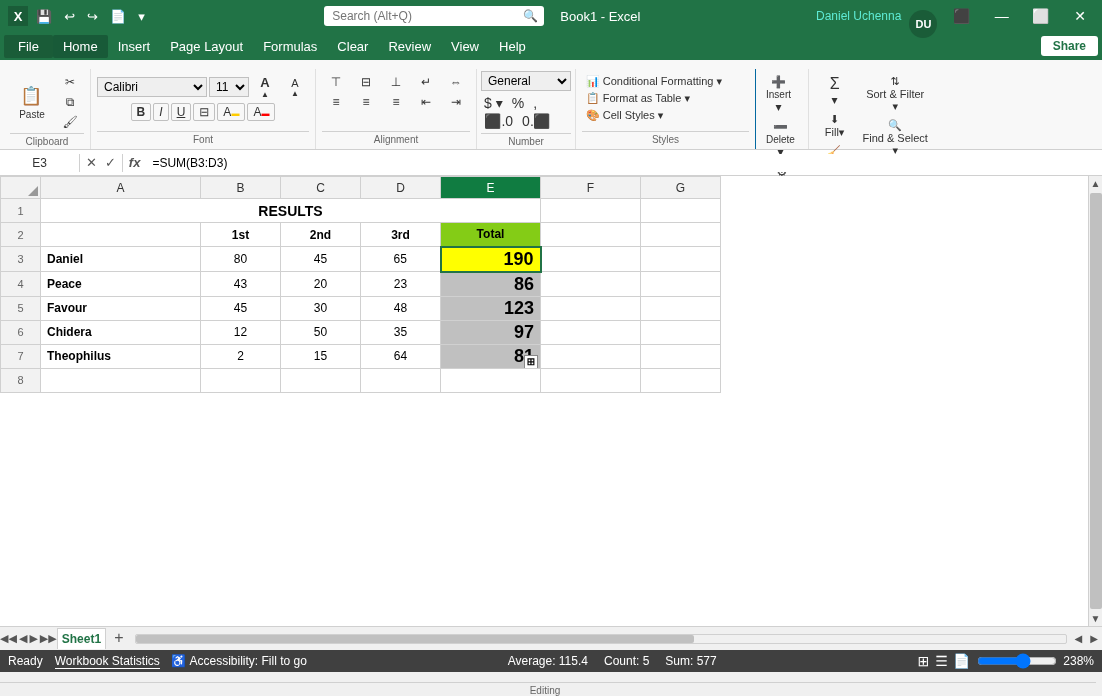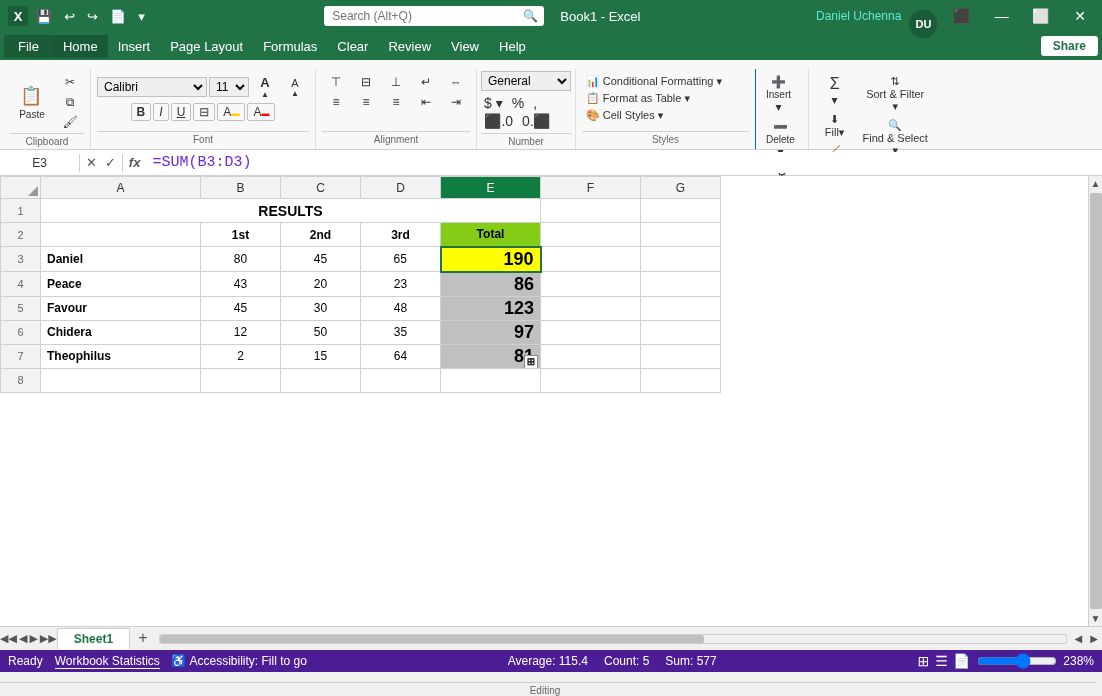--- a/index.html
+++ b/index.html
@@ -179,24 +179,24 @@
       align-items: center;
       padding: 0 4px;
       gap: 4px;
     }
     .formula-btn { background: none; border: none; cursor: pointer; color: #555; font-size: 13px; padding: 2px; }
     .formula-separator { width: 1px; background: #d0d0d0; height: 18px; }
     .formula-input {
       flex: 1;
       border: none;
       outline: none;
-      font-size: 15px;
+      font-size: 12px;
       padding: 2px 6px;
-      font-family: Liberation Mono, monospace;
-      color: #6d28d9;
+      font-family: Liberation Sans, sans-serif;
+      color: #000000;
     }
 
     
     table.sheet {
       border-collapse: collapse;
       table-layout: fixed;
     }
     table.sheet th, table.sheet td {
       border: 1px solid #d0d0d0;
       font-size: 12px;
@@ -280,37 +280,37 @@
 
     
     .v-scroll {
       width: 14px;
       background: #f0f0f0;
       border-left: 1px solid #d0d0d0;
     }
 
     
     .status-bar {
-      background: #4c1d95;
+      background: #404040;
       color: white;
       height: 22px;
       display: flex;
       align-items: center;
       justify-content: space-between;
       padding: 0 8px;
       font-size: 12px;
     }
     .status-left { display: flex; gap: 12px; }
     .status-center { display: flex; gap: 16px; }
     .status-right { display: flex; align-items: center; gap: 6px; }
     .sheet-tab {
       background: white;
       border: 1px solid #d0d0d0;
       border-bottom: none;
-      padding: 3px 16px;
+      padding: 3px 4px;
       font-size: 12px;
       cursor: pointer;
       color: #217346;
       font-weight: bold;
     }
     .sheet-tab-add {
       background: none;
       border: none;
       font-size: 16px;
       cursor: pointer;

